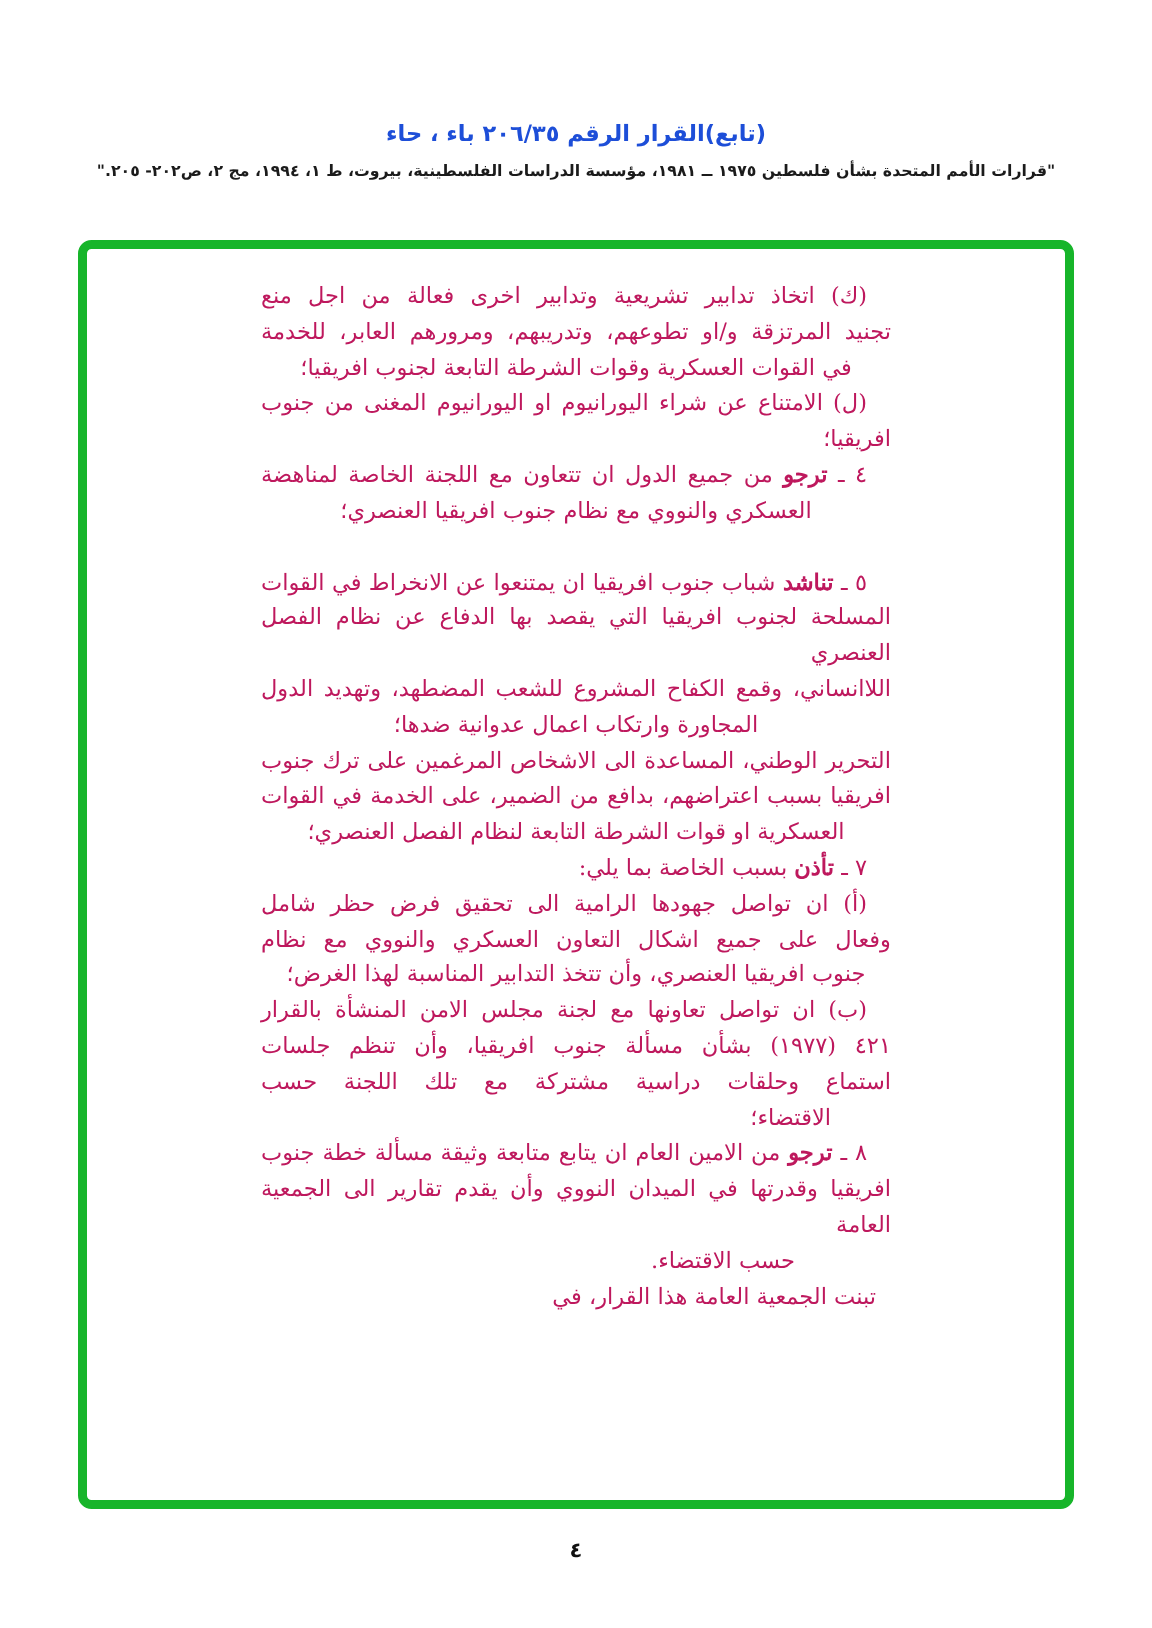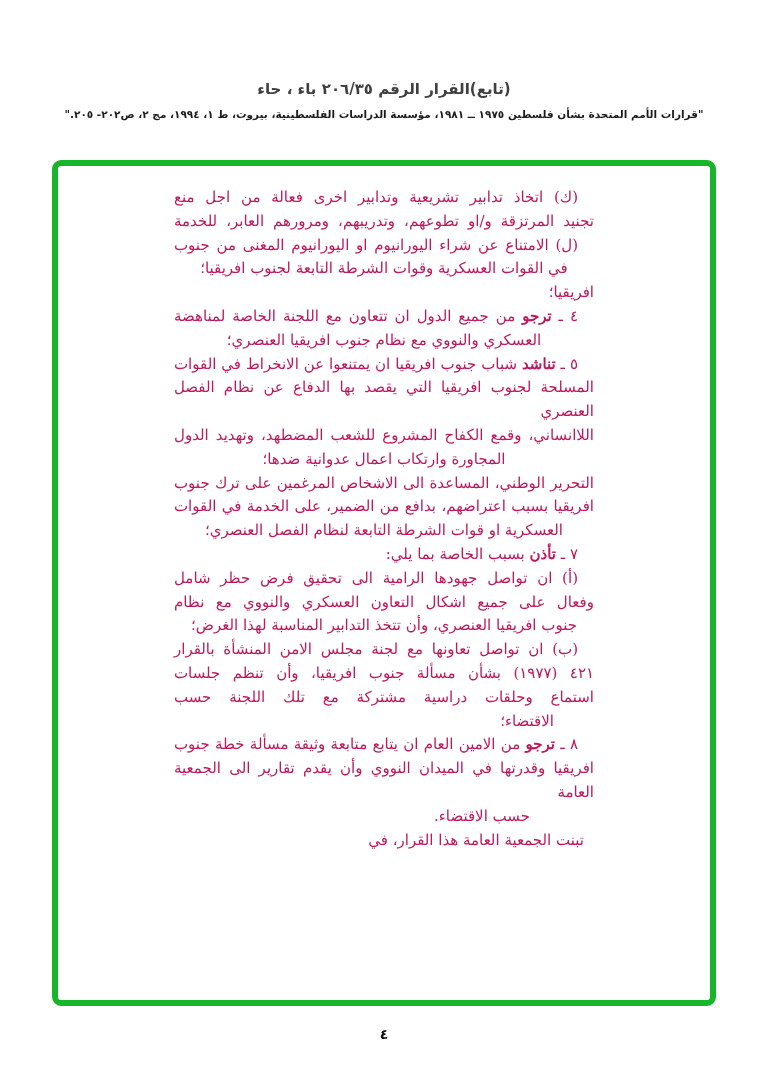--- a/index.html
+++ b/index.html
@@ -15,21 +15,21 @@
   .doc-title {
     position: absolute;
     top: 80px;
     left: 0;
     width: 100%;
     text-align: center;
     direction: rtl;
     font-family: "DejaVu Sans", sans-serif;
     font-weight: 700;
     font-size: 15px;
-    color: #404040;
+    color: #1d4ed8;
   }
   .doc-citation {
     position: absolute;
     top: 108px;
     left: 0;
     width: 100%;
     text-align: center;
     direction: rtl;
     font-family: "DejaVu Sans", sans-serif;
     font-weight: 700;
@@ -82,26 +82,26 @@
 
   <div class="doc-title">(تابع)القرار الرقم ٢٠٦/٣٥ باء ، حاء</div>
 
   <div class="doc-citation">"قرارات الأمم المتحدة بشأن فلسطين ١٩٧٥ ــ ١٩٨١، مؤسسة الدراسات الفلسطينية، بيروت، ط ١، ١٩٩٤، مج ٢، ص٢٠٢- ٢٠٥."</div>
 
   <div class="highlight-box"></div>
 
   <div class="doc-body">
       <div class="line just" style="padding-right: 16px;"><span>(ك) اتخاذ تدابير تشريعية وتدابير اخرى فعالة من اجل منع</span></div>
       <div class="line just"><span>تجنيد المرتزقة و/او تطوعهم، وتدريبهم، ومرورهم العابر، للخدمة</span></div>
+      <div class="line cent"><span>في القوات العسكرية وقوات الشرطة التابعة لجنوب افريقيا؛</span></div>
       <div class="line just" style="padding-right: 16px;"><span>(ل) الامتناع عن شراء اليورانيوم او اليورانيوم المغنى من جنوب</span></div>
-      <div class="line cent"><span>في القوات العسكرية وقوات الشرطة التابعة لجنوب افريقيا؛</span></div>
       <div class="line right"><span>افريقيا؛</span></div>
       <div class="line just" style="padding-right: 16px;"><span>٤ ـ </span><span class="b">ترجو</span><span> من جميع الدول ان تتعاون مع اللجنة الخاصة لمناهضة</span></div>
       <div class="line cent"><span>العسكري والنووي مع نظام جنوب افريقيا العنصري؛</span></div>
-      <div class="line just" style="padding-right: 16px;"><span>٥ ـ </span><span class="b">تناشد</span><span> شباب جنوب افريقيا ان يمتنعوا عن الانخراط في القوات</span></div>
+      <div class="line just" style="padding-right: 16px; margin-top: 24px;"><span>٥ ـ </span><span class="b">تناشد</span><span> شباب جنوب افريقيا ان يمتنعوا عن الانخراط في القوات</span></div>
       <div class="line just"><span>المسلحة لجنوب افريقيا التي يقصد بها الدفاع عن نظام الفصل العنصري</span></div>
       <div class="line just"><span>اللاانساني، وقمع الكفاح المشروع للشعب المضطهد، وتهديد الدول</span></div>
       <div class="line cent"><span>المجاورة وارتكاب اعمال عدوانية ضدها؛</span></div>
       <div class="line just"><span>التحرير الوطني، المساعدة الى الاشخاص المرغمين على ترك جنوب</span></div>
       <div class="line just"><span>افريقيا بسبب اعتراضهم، بدافع من الضمير، على الخدمة في القوات</span></div>
       <div class="line cent"><span>العسكرية او قوات الشرطة التابعة لنظام الفصل العنصري؛</span></div>
       <div class="line right" style="padding-right: 16px;"><span>٧ ـ </span><span class="b">تأذن</span><span> بسبب الخاصة بما يلي:</span></div>
       <div class="line just" style="padding-right: 16px;"><span>(أ) ان تواصل جهودها الرامية الى تحقيق فرض حظر شامل</span></div>
       <div class="line just"><span>وفعال على جميع اشكال التعاون العسكري والنووي مع نظام</span></div>
       <div class="line cent"><span>جنوب افريقيا العنصري، وأن تتخذ التدابير المناسبة لهذا الغرض؛</span></div>

